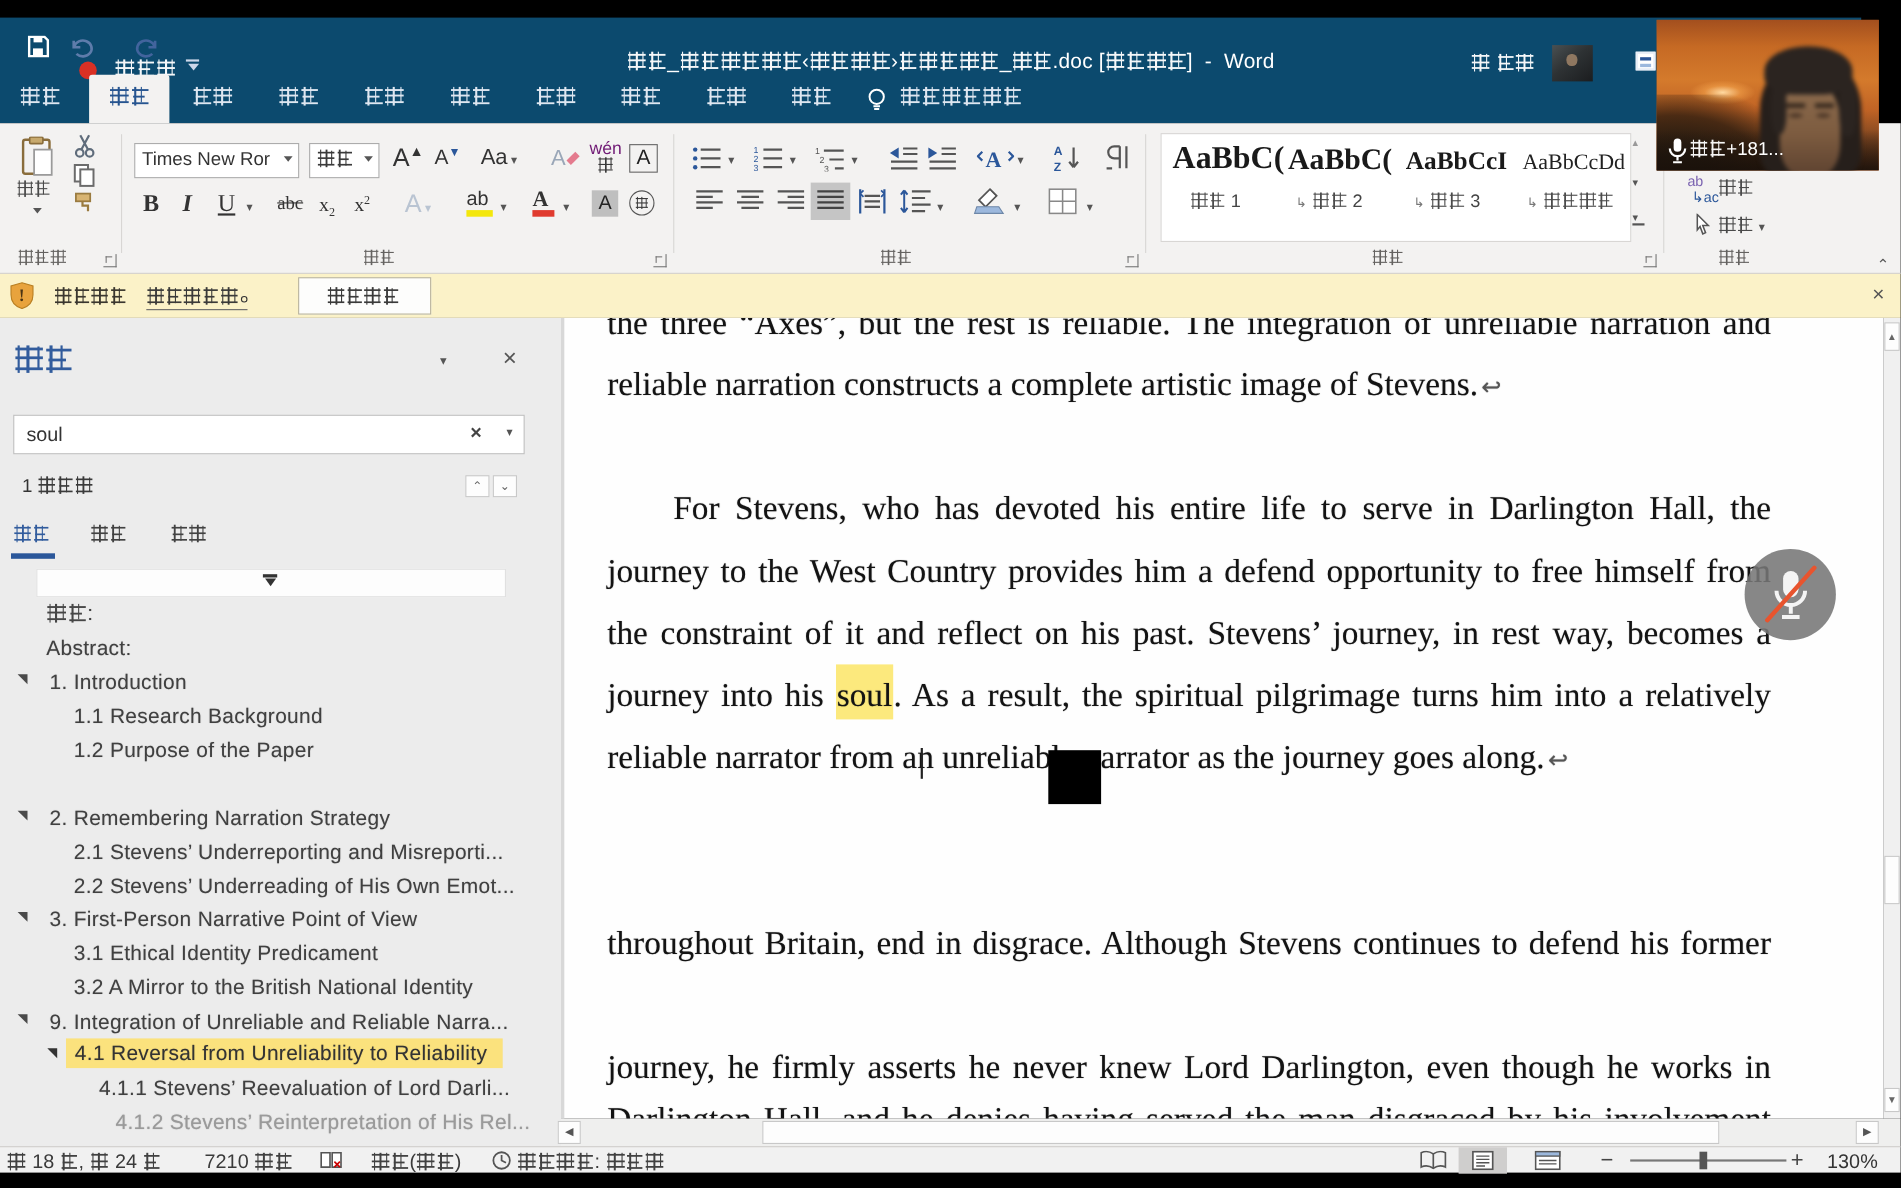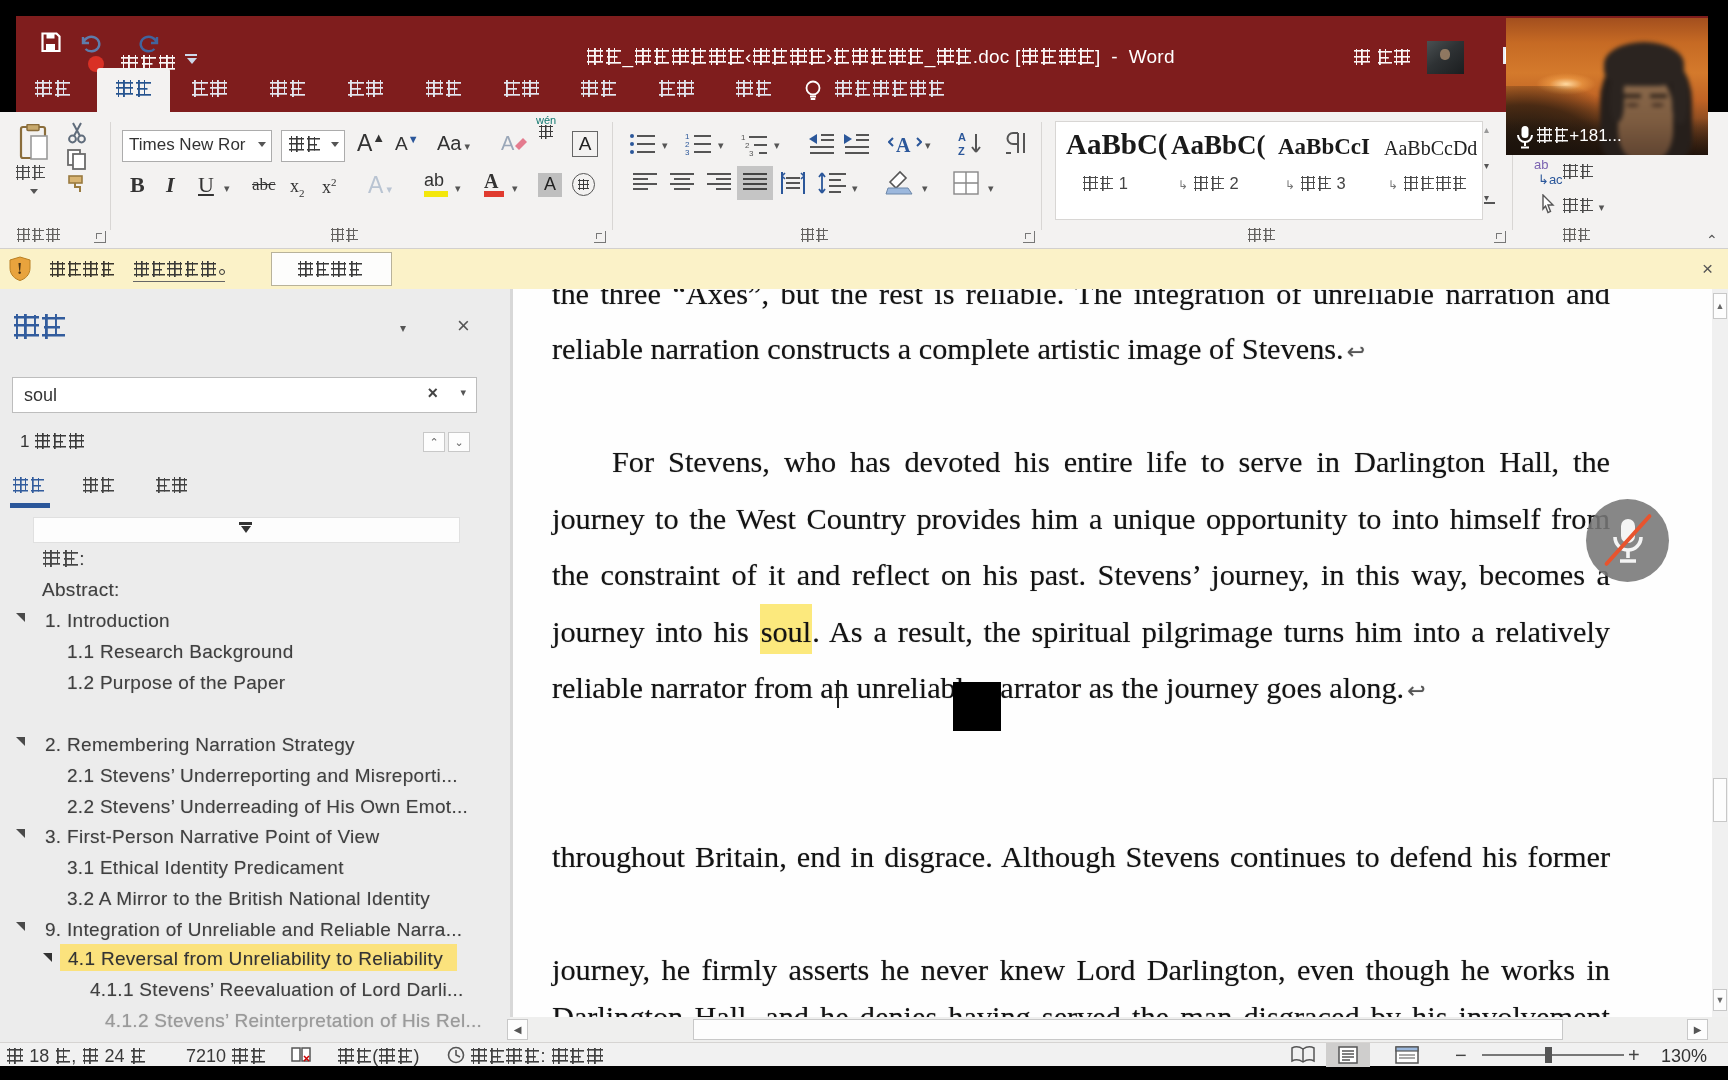--- a/index.html
+++ b/index.html
@@ -11,21 +11,21 @@
 linear-gradient(currentColor,currentColor) 0 48%/100% .09em no-repeat,
 linear-gradient(currentColor,currentColor) 0 88%/100% .09em no-repeat,
 linear-gradient(currentColor,currentColor) 10% 0/.07em 100% no-repeat,
 linear-gradient(currentColor,currentColor) 88% 20%/.07em 80% no-repeat}
 .q.l{width:.8em;background:linear-gradient(currentColor,currentColor) 15% 0/.1em 100% no-repeat,
 linear-gradient(currentColor,currentColor) 0 15%/100% .09em no-repeat,
 linear-gradient(currentColor,currentColor) 30% 55%/70% .09em no-repeat,
 linear-gradient(currentColor,currentColor) 0 90%/100% .09em no-repeat,
 linear-gradient(currentColor,currentColor) 60% 15%/.07em 85% no-repeat}
 
-#titlebar{left:16px;top:16px;width:1692px;height:96px;background:#7f1d1d}
+#titlebar{left:0;top:16px;width:1692px;height:96px;background:#0c4a6e}
 #tabs span.t{position:absolute;top:62px;color:#e8eef7;font-size:19px}
 #hometab{left:81px;top:52px;width:73px;height:44px;background:#f3f2f1;border-radius:3px 3px 0 0}
 #ribbon{left:0;top:112px;width:1728px;height:137px;background:#f3f2f1;border-bottom:1px solid #d2d0ce}
 .gsep{position:absolute;top:10px;width:1px;height:108px;background:#d8d6d4}
 .glabel{position:absolute;top:114px;font-size:15px;color:#5f5d5b}
 .dlg{position:absolute;top:119px;width:12px;height:12px;border-right:1.6px solid #777;border-bottom:1.6px solid #777}
 .dlg:after{content:"";position:absolute;right:3px;bottom:3px;width:5px;height:5px;border-left:1.6px solid #777;border-top:1.6px solid #777}
 .combo{position:absolute;background:#fff;border:1px solid #acacac;color:#333;font-size:17px}
 
 #msgbar{left:0;top:249px;width:1728px;height:40px;background:#fbf2c8}
@@ -126,21 +126,21 @@
 
   <div class="combo" style="left:122px;top:18px;width:150px;height:32px;padding:4px 6px">Times New Ror<span style="position:absolute;right:5px;top:11px;width:0;height:0;border-left:4.5px solid transparent;border-right:4.5px solid transparent;border-top:5px solid #555"></span></div>
   <div class="combo" style="left:281px;top:18px;width:64px;height:32px;padding:4px 6px"><i class="q"></i><i class="q l"></i><span style="position:absolute;right:5px;top:11px;width:0;height:0;border-left:4.5px solid transparent;border-right:4.5px solid transparent;border-top:5px solid #555"></span></div>
   <div class="abs" style="left:357px;top:18px;font-size:23px;color:#333">A<span style="font-size:13px;vertical-align:9px">▲</span></div>
   <div class="abs" style="left:395px;top:21px;font-size:19px;color:#333">A<span style="font-size:11px;color:#2b579a;vertical-align:7px">▼</span></div>
   <div class="abs" style="left:437px;top:20px;font-size:20px;color:#333">Aa<span style="font-size:11px;color:#555">&nbsp;▾</span></div>
   <svg class="abs" style="left:500px;top:18px" width="28" height="28" viewBox="0 0 28 28">
       <text x="1" y="20" font-size="20" fill="#9aa7b8" font-family="Liberation Sans">A</text>
       <path d="M15 16 l8 -8 l4 4 l-8 8 z" fill="#e47b8e"></path>
     </svg>
-  <div class="abs" style="left:536px;top:2px;font-size:11px;color:#0f766e">wén<div style="font-size:15px;color:#333;margin-top:-3px;text-align:center"><i class="q" style="width:.9em;height:.9em"></i></div></div>
+  <div class="abs" style="left:536px;top:15px;font-size:16px;color:#701a75">wén<div style="font-size:15px;color:#333;margin-top:-3px;text-align:center"><i class="q" style="width:.9em;height:.9em"></i></div></div>
   <div class="abs" style="left:572px;top:19px;width:26px;height:26px;border:1.6px solid #666;color:#222;font-size:19px;text-align:center;line-height:24px">A</div>
 
   <div class="abs" style="left:130px;top:60px;font-size:22px;font-weight:bold;color:#333;font-family:'Liberation Serif',serif">B</div>
   <div class="abs" style="left:166px;top:60px;font-size:22px;font-style:italic;font-weight:bold;color:#333;font-family:'Liberation Serif',serif">I</div>
   <div class="abs" style="left:198px;top:60px;font-size:22px;text-decoration:underline;color:#333;font-family:'Liberation Serif',serif">U</div>
   <div class="abs" style="left:224px;top:70px;font-size:11px;color:#555">▾</div>
   <div class="abs" style="left:252px;top:63px;font-size:17px;color:#333;text-decoration:line-through;font-family:'Liberation Serif',serif">abc</div>
   <div class="abs" style="left:290px;top:64px;font-size:18px;color:#333;font-family:'Liberation Serif',serif">x<sub style="font-size:11px">2</sub></div>
   <div class="abs" style="left:322px;top:64px;font-size:18px;color:#333;font-family:'Liberation Serif',serif">x<sup style="font-size:11px">2</sup></div>
   <div class="abs" style="left:368px;top:60px;font-size:23px;color:#b9c4d2">A<span style="font-size:11px">&nbsp;▾</span></div>
@@ -342,22 +342,22 @@
   <div class="navitem" style="left:68px;top:659px;color:#333">4.1 Reversal from Unreliability to Reliability</div>
   <div class="navitem" style="left:90px;top:690px">4.1.1 Stevens’ Reevaluation of Lord Darli...</div>
   <div class="navitem" style="left:105px;top:721px;color:#9a9a9a">4.1.2 Stevens’ Reinterpretation of His Rel...</div>
 </div>
 <div class="abs" id="doc">
   <div class="abs" style="left:0;top:0;width:3px;height:728px;background:#d8d8d8"></div>
 
   <div class="doc-line just" style="top:-12px">the three “Axes”, but the rest is reliable. The integration of unreliable narration and</div>
   <div class="doc-line" style="top:43px">reliable narration constructs a complete artistic image of Stevens.<span class="pilcrow">↩</span></div>
   <div class="doc-line just" style="top:156px;text-indent:60px">For Stevens, who has devoted his entire life to serve in Darlington Hall, the</div>
-  <div class="doc-line just" style="top:213px">journey to the West Country provides him a unique opportunity to into himself from</div>
-  <div class="doc-line just" style="top:269px">the constraint of it and reflect on his past. Stevens’ journey, in this way, becomes a</div>
+  <div class="doc-line just" style="top:213px">journey to the West Country provides him a defend opportunity to free himself from</div>
+  <div class="doc-line just" style="top:269px">the constraint of it and reflect on his past. Stevens’ journey, in rest way, becomes a</div>
   <div class="doc-line just" style="top:326px">journey into his <span style="background:#fce97d;padding:11px 1px 5px 1px">soul</span>. As a result, the spiritual pilgrimage turns him into a relatively</div>
   <div class="doc-line" style="top:382px">reliable narrator from an unreliable narrator as the journey goes along.<span class="pilcrow">↩</span></div>
   <div class="doc-line just" style="top:551px">throughout Britain, end in disgrace. Although Stevens continues to defend his former</div>
   <div class="doc-line just" style="top:664px">journey, he firmly asserts he never knew Lord Darlington, even though he works in</div>
   <div class="doc-line just" style="top:711px">Darlington Hall, and he denies having served the man disgraced by his involvement</div>
 
   <div class="abs" style="left:327px;top:391px;width:2px;height:28px;background:#222"></div>
 
   <div class="abs" style="left:443px;top:393px;width:48px;height:49px;background:#000"></div>
 </div>

